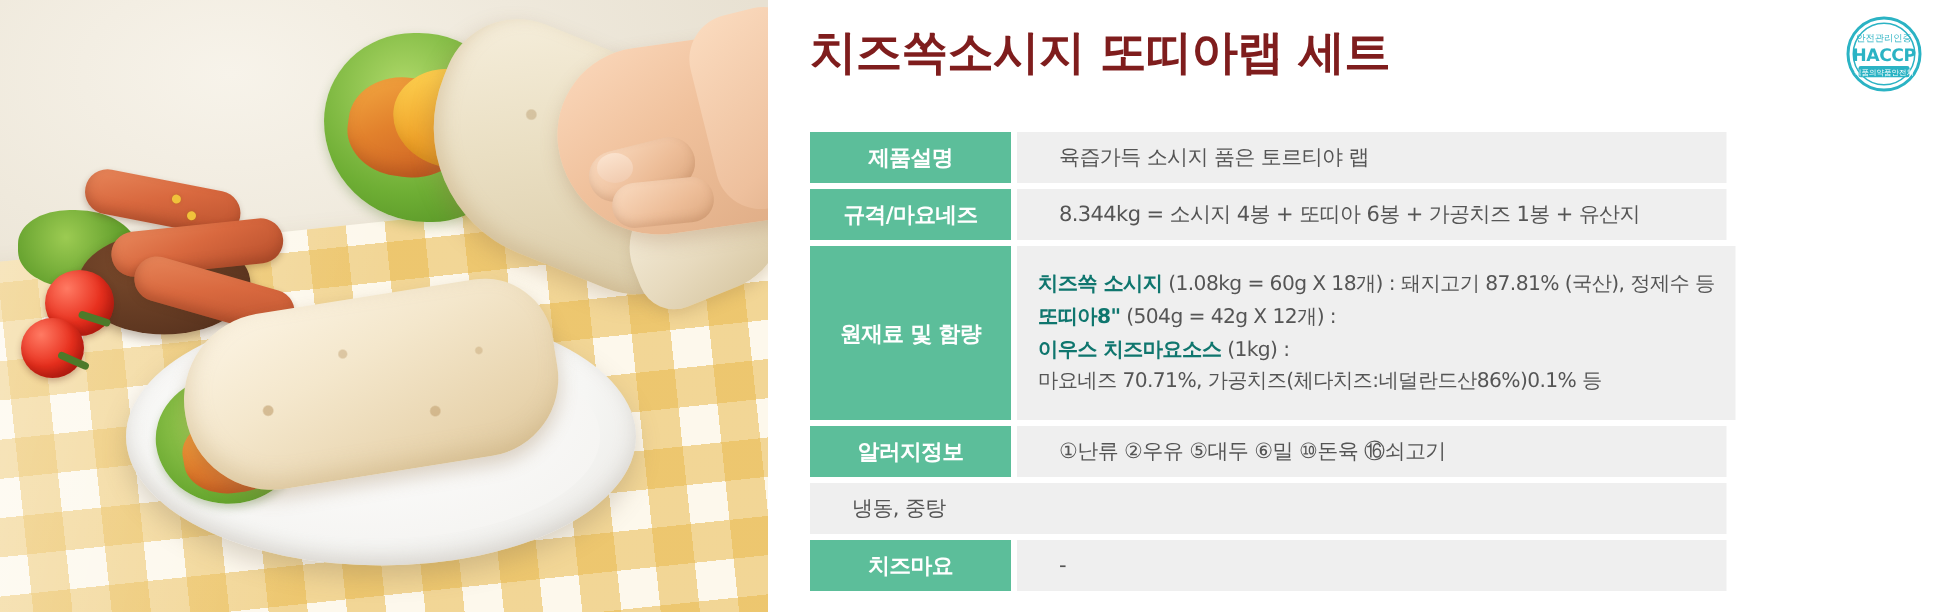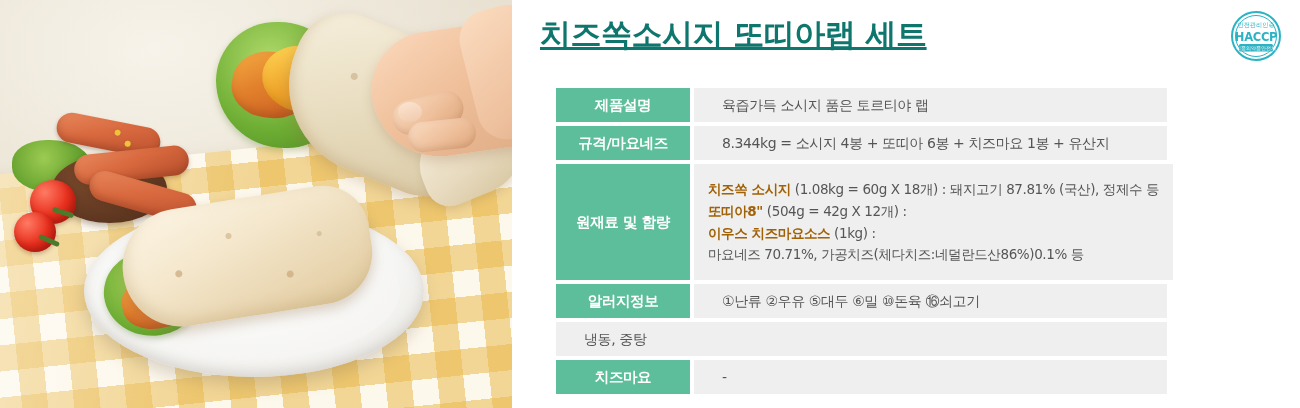--- a/index.html
+++ b/index.html
@@ -251,42 +251,40 @@
     width: 788px; height: 408px;
     background: #ffffff;
   }
 
   .title {
     position: absolute;
     left: 28px; top: 14px;
     font-size: 31px;
     font-weight: bold;
     letter-spacing: -0.5px;
-    color: #0f766e;
+    color: #7f1d1d;
     white-space: nowrap;
-    text-decoration: underline;
   }
 
   
   .haccp {
     position: absolute;
     right: 14px; top: 9px;
     width: 60px; height: 55px;
   }
   .haccp svg { display: block; }
 
   
   .spec-table {
     position: absolute;
     left: 28px; top: 88px;
     width: 611px;
     display: flex;
     flex-direction: column;
     gap: 4px;
-    margin-left: 16px;
   }
   .spec-row { display: flex; gap: 4px; }
   .spec-label {
     flex: 0 0 134px;
     background: #5cbe9a;
     color: #ffffff;
     font-size: 14.5px;
     font-weight: bold;
     letter-spacing: -0.4px;
     display: flex;
@@ -321,21 +319,21 @@
     flex-direction: column;
     gap: 1px;
   }
   .ing-line {
     font-size: 13.5px;
     color: #555555;
     letter-spacing: -0.4px;
     line-height: 1.55;
     white-space: nowrap;
   }
-  .ing-line b { color: #a16207; font-weight: bold; }
+  .ing-line b { color: #0f766e; font-weight: bold; }
 </style>
 </head>
 <body>
 
 <div class="page">
 
   <div class="photo">
     <div class="photo-bg"></div>
     <div class="cloth"></div>
 
@@ -391,21 +389,21 @@
 
     <div class="spec-table">
 
       <div class="spec-row">
         <div class="spec-label">제품설명</div>
         <div class="spec-value">육즙가득 소시지 품은 토르티야 랩</div>
       </div>
 
       <div class="spec-row">
         <div class="spec-label">규격/마요네즈</div>
-        <div class="spec-value">8.344kg = 소시지 4봉 + 또띠아 6봉 + 치즈마요 1봉 + 유산지</div>
+        <div class="spec-value">8.344kg = 소시지 4봉 + 또띠아 6봉 + 가공치즈 1봉 + 유산지</div>
       </div>
 
       <div class="spec-row row-tall">
         <div class="spec-label">원재료 및 함량</div>
         <div class="spec-value">
           <div class="ing-lines" id="ingredient-lines">
               <div class="ing-line"><b>치즈쏙 소시지</b><span> (1.08kg = 60g X 18개) : 돼지고기 87.81% (국산), 정제수 등</span></div>
               <div class="ing-line"><b>또띠아8"</b><span> (504g = 42g X 12개) :</span></div>
               <div class="ing-line"><b>이우스 치즈마요소스</b><span>  (1kg) :</span></div>
               <div class="ing-line"><span>마요네즈 70.71%, 가공치즈(체다치즈:네덜란드산86%)0.1% 등</span></div>

